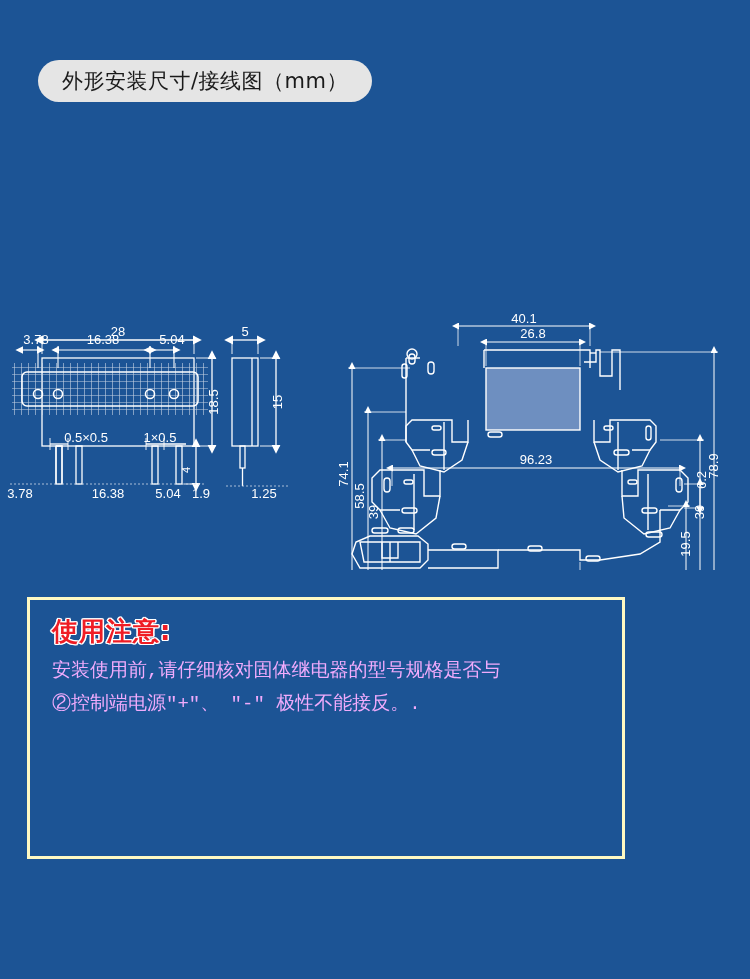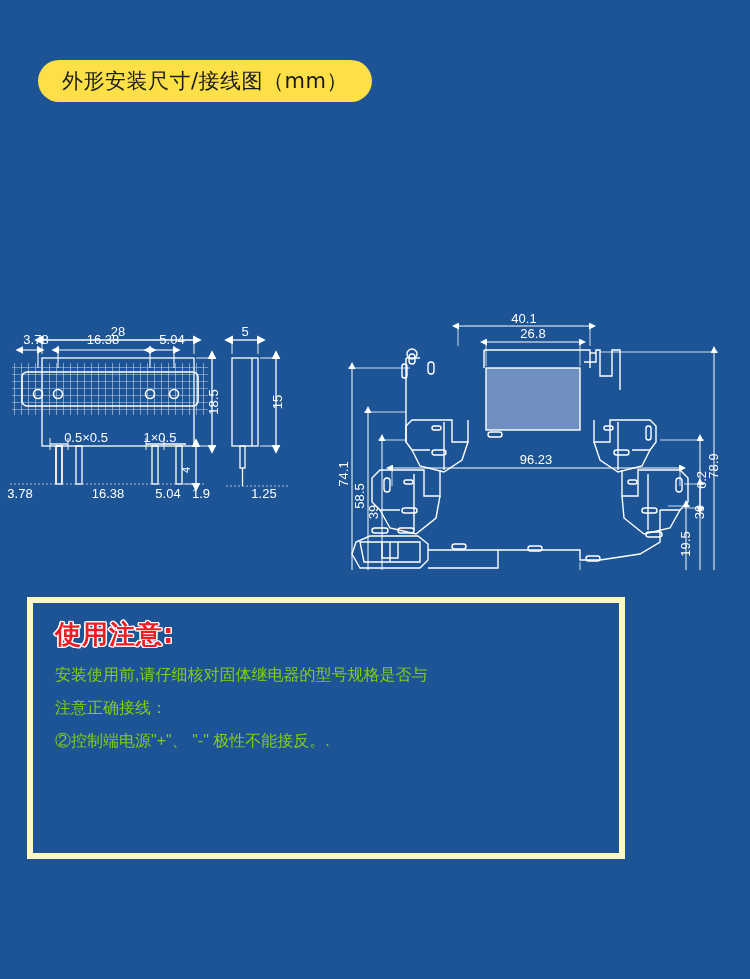--- a/index.html
+++ b/index.html
@@ -14,21 +14,21 @@
     width: 750px; height: 979px;
     background: #1c5495;
   }
 
   
   #title-pill {
     position: absolute;
     left: 38px; top: 60px;
     height: 42px;
     padding: 12px 24px;
-    background: #fde047;
+    background: #e5e5e5;
     border-radius: 21px;
     display: flex;
     align-items: center;
     justify-content: center;
   }
   #title-pill .txt {
     font-size: 21px;
     font-weight: 400;
     color: #1a1a1a;
     letter-spacing: 0.5px;
@@ -42,45 +42,45 @@
     left: 0; top: 150px;
     width: 750px; height: 420px;
   }
   #drawings svg { display: block; }
 
   
   #notice-box {
     position: absolute;
     left: 27px; top: 597px;
     width: 598px; height: 262px;
-    border: 6px solid #fef9c3;
+    border: 3px solid #fef9c3;
     background: #1c5495;
     padding: 14px 20px 0 22px;
   }
   #notice-title {
     font-size: 26px;
     font-weight: bold;
     color: #ef1c24;
     -webkit-text-stroke: 1.1px #ffffff;
     paint-order: stroke fill;
     letter-spacing: 1px;
     margin-bottom: 6px;
     font-family: "DejaVu Sans", sans-serif;
     text-shadow:
       -1px -1px 0 #fff,  1px -1px 0 #fff,
       -1px  1px 0 #fff,  1px  1px 0 #fff,
       -1.4px 0 0 #fff,  1.4px 0 0 #fff,
        0 -1.4px 0 #fff, 0 1.4px 0 #fff;
   }
   .notice-line {
-    font-size: 16px;
-    color: #84cc16;
+    font-size: 19px;
+    color: #f0abfc;
     line-height: 33px;
     white-space: nowrap;
-    font-family: Liberation Sans, sans-serif;
+    font-family: Liberation Mono, monospace;
   }
 </style>
 </head>
 <body>
 
 <div id="page">
 
   <div id="title-pill">
     <span class="txt">外形安装尺寸/接线图（mm）</span>
   </div>
@@ -384,17 +384,16 @@
       <g fill="#ffffff" font-size="13" font-family="Liberation Sans, sans-serif">
         <text x="536" y="314" text-anchor="middle">96.23</text>
         <text x="706" y="330" text-anchor="middle" transform="rotate(-90 706 330)">6.2</text>
       </g>
     </svg>
   </div>
 
   <div id="notice-box">
     <div id="notice-title">使用注意:</div>
     <div class="notice-line">安装使用前,请仔细核对固体继电器的型号规格是否与</div>
-    <div class="notice-line">注意正确接线：</div>
     <div class="notice-line">②控制端电源"+"、 "-" 极性不能接反。.</div>
   </div>
 
 </div>
 
 </body></html>

